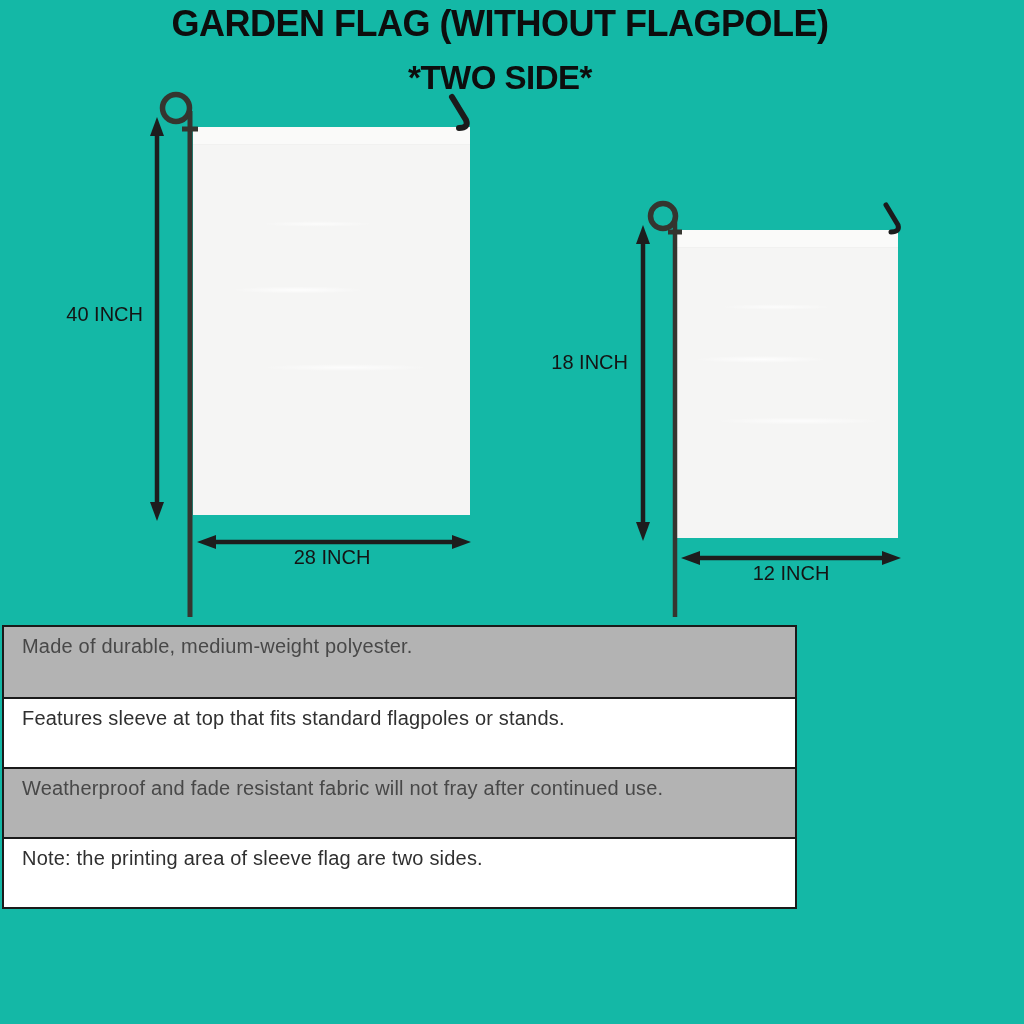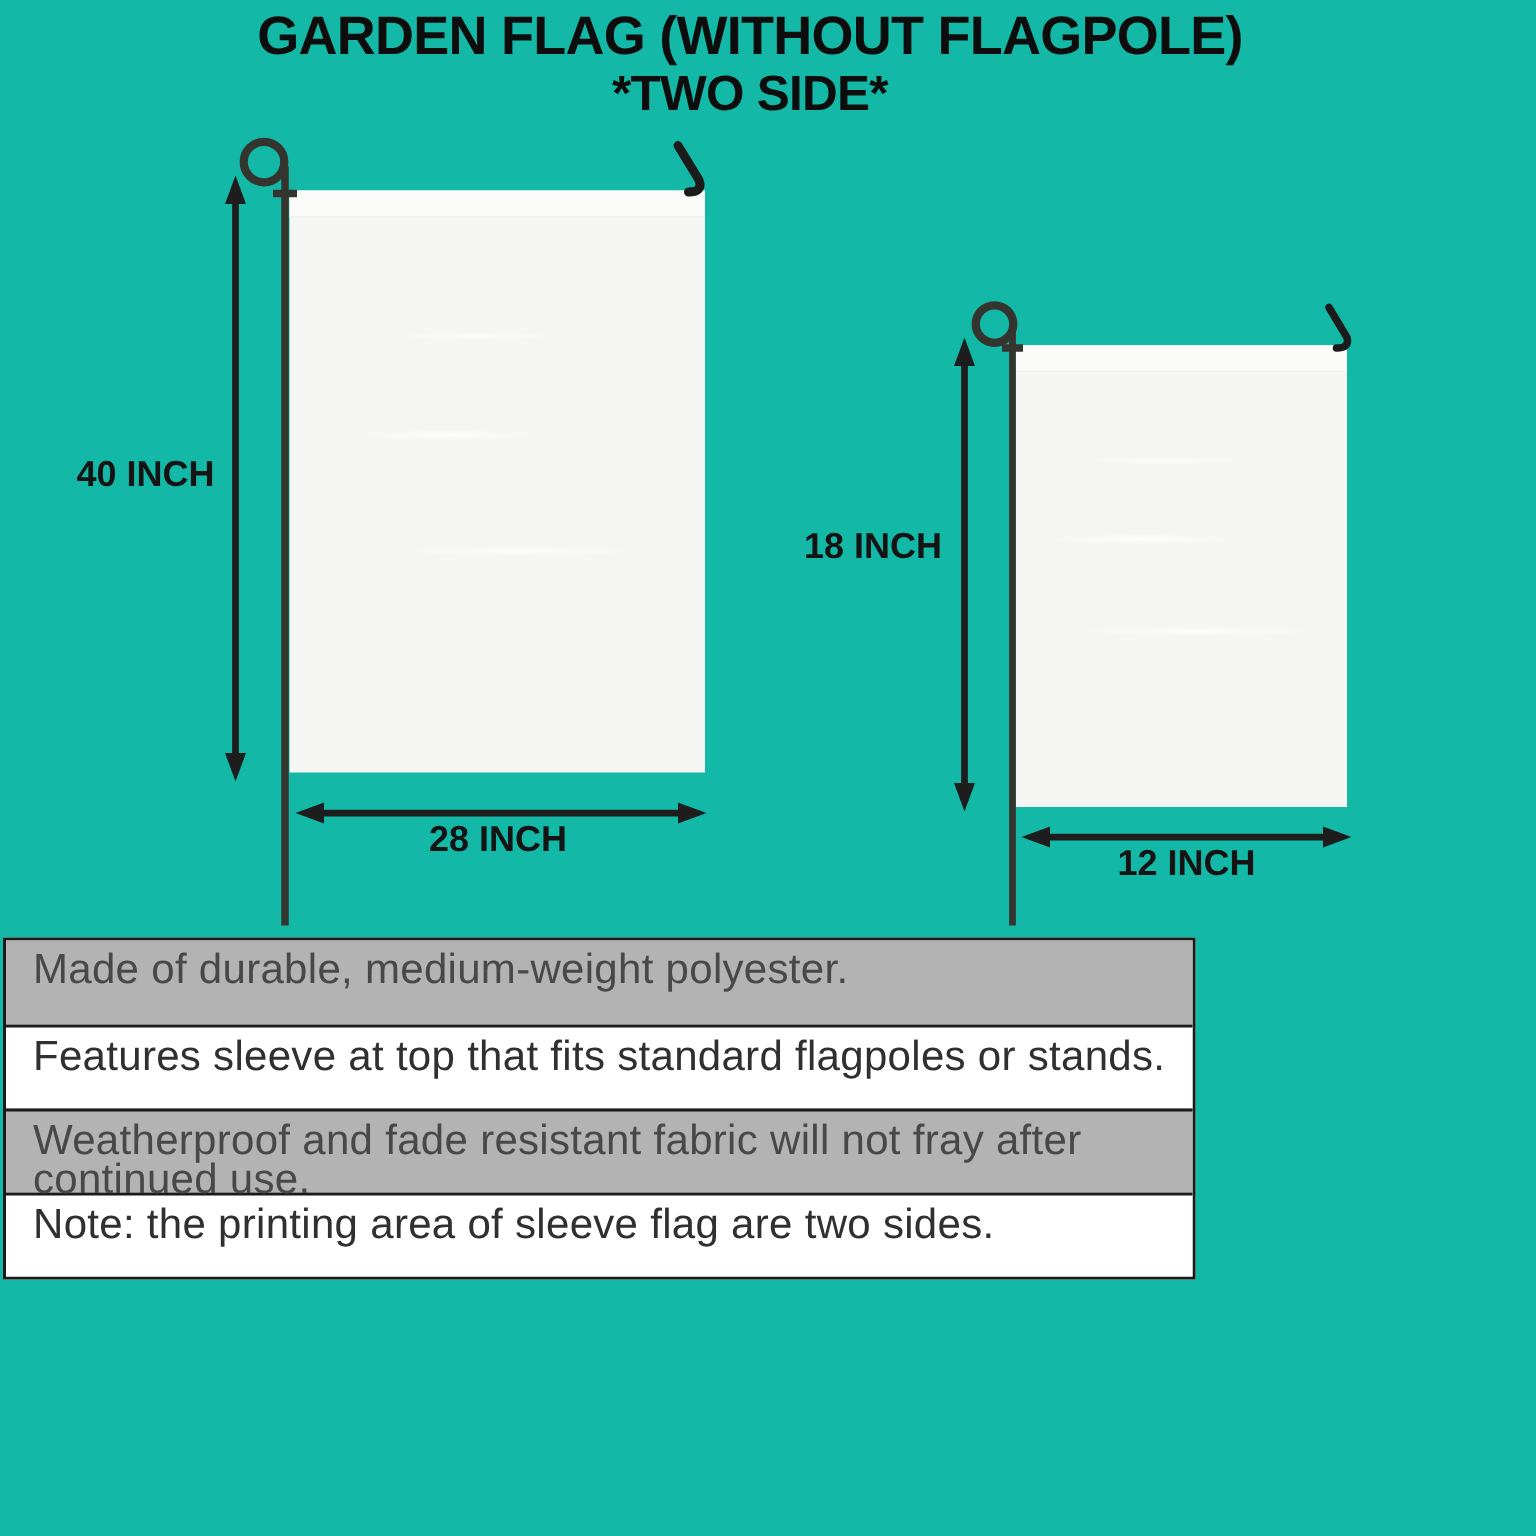--- a/index.html
+++ b/index.html
@@ -11,21 +11,21 @@
   }
   html,body{margin:0;padding:0;background:#ffffff;}
   body{font-family:"Liberation Sans",sans-serif;}
   .canvas{
     position:relative;width:1024px;height:1024px;background:#14b8a6;
     overflow:hidden;
   }
   
   .header{position:absolute;left:0;top:4px;width:1000px;text-align:center;color:#0d0d0d;}
   .title-line1{font-size:36px;font-weight:800;letter-spacing:-0.5px;line-height:40px;margin:0;}
-  .title-line2{font-size:33px;font-weight:800;letter-spacing:-0.5px;line-height:36px;margin:0;}
+  .title-line2{font-size:33px;font-weight:800;letter-spacing:-0.5px;line-height:36px;margin:16px;}
   
   .overlay{position:absolute;left:0;top:0;width:1024px;height:1024px;pointer-events:none;}
   .pole-loop{fill:none;stroke:var(--pole);stroke-width:5.5px;}
   .pole{stroke:var(--pole);stroke-width:5px;}
   .pole-thin{stroke:var(--pole);stroke-width:4.5px;}
   .pole-stub{stroke:var(--pole);stroke-width:5px;}
   .hook{fill:none;stroke:#1b1b1b;stroke-width:6px;stroke-linecap:round;stroke-linejoin:round;}
   .hook-small{fill:none;stroke:#1b1b1b;stroke-width:5px;stroke-linecap:round;stroke-linejoin:round;}
   .dim-arrow line{stroke:var(--arrow);stroke-width:4.5px;}
   .dim-arrow polygon{fill:var(--arrow);}
@@ -34,33 +34,33 @@
     position:absolute;background-color:var(--flag-fabric);
     background-image:
       radial-gradient(ellipse 95px 5px at 38% 42%, rgba(255,255,255,0.85), rgba(255,255,255,0) 70%),
       radial-gradient(ellipse 120px 5px at 55% 62%, rgba(255,255,255,0.75), rgba(255,255,255,0) 70%),
       radial-gradient(ellipse 80px 4px at 45% 25%, rgba(255,255,255,0.7), rgba(255,255,255,0) 70%);
   }
   .flag-large{left:193px;top:127px;width:277px;height:388px;}
   .flag-small{left:677px;top:230px;width:221px;height:308px;}
   .sleeve{width:100%;height:17px;background:#fafaf9;border-bottom:1px solid rgba(0,0,0,0.035);}
   
-  .dim-label{position:absolute;font-weight:700;font-size:24px;color:#141414;white-space:nowrap;}
+  .dim-label{position:absolute;font-weight:400;font-size:20px;color:#141414;white-space:nowrap;}
   .label-40{left:38px;top:303px;width:105px;text-align:right;}
   .label-28{left:232px;top:546px;width:200px;text-align:center;}
   .label-18{left:523px;top:351px;width:105px;text-align:right;}
   .label-12{left:691px;top:562px;width:200px;text-align:center;}
   
   .features-table{
     position:absolute;left:2px;top:625px;width:795px;
     border:2px solid var(--table-border);box-sizing:border-box;background:#fff;
   }
   .feature-row{
-    height:56px;box-sizing:border-box;padding:6px 18px 0 18px;
-    font-size:28px;letter-spacing:0.2px;line-height:26px;
+    height:70px;box-sizing:border-box;padding:6px 18px 0 18px;
+    font-size:20px;letter-spacing:0.2px;line-height:26px;
   }
   .feature-row:nth-child(odd){background:var(--shaded-row);color:#484848;}
   .feature-row:nth-child(even){background:#ffffff;color:#303030;}
   .feature-row + .feature-row{border-top:2px solid var(--table-border);}
 </style>
 </head>
 <body>
 
 <div class="canvas">
 

